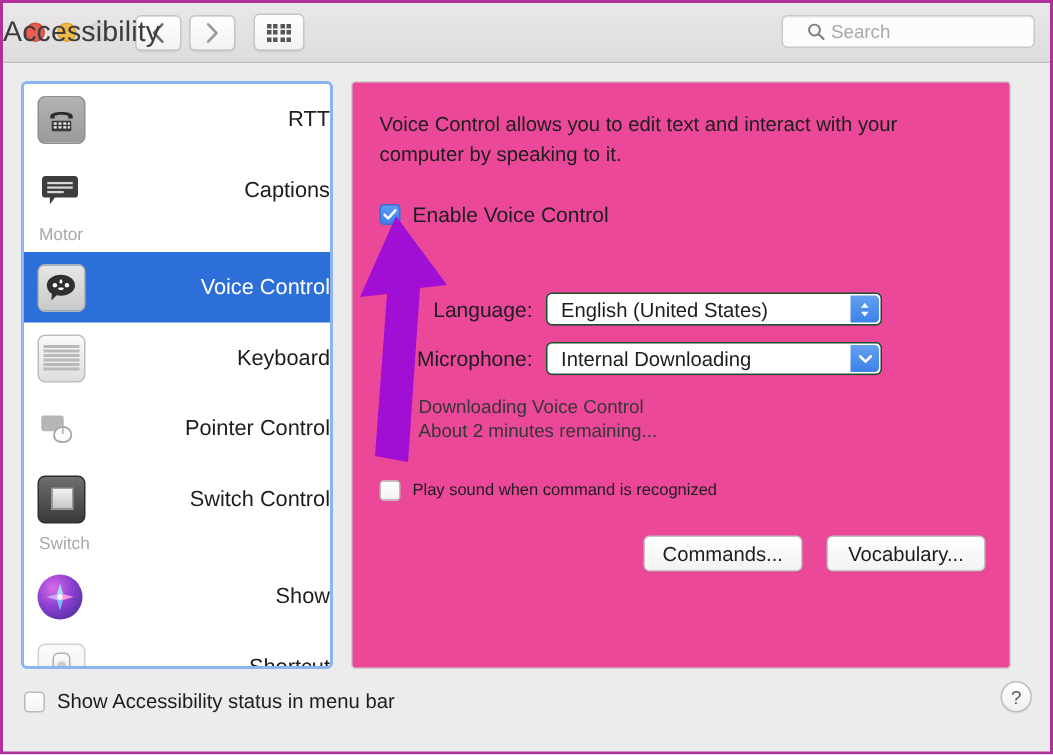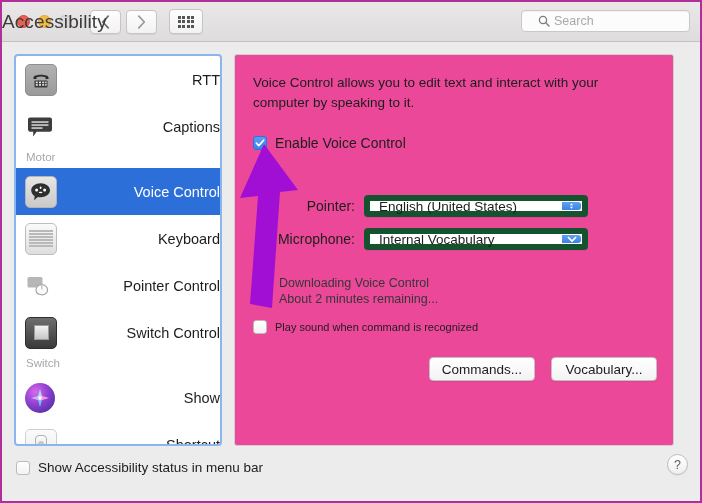--- a/index.html
+++ b/index.html
@@ -287,21 +287,21 @@
     text-align: right;
     width: 102px;
     flex: 0 0 auto;
     margin-right: 9px;
   }
   .popup {
     position: relative;
     height: 22px;
     box-sizing: border-box;
     background: #ffffff;
-    border: 6px solid #14532d;
+    border: 1px solid #14532d;
     border-radius: 4px;
     display: flex;
     align-items: center;
     padding-left: 9px;
     font-size: 13.5px;
     color: #1d1d1d;
     box-shadow: 0 1px 0 rgba(0,0,0,0.05);
   }
   .popup .chev {
     position: absolute;
@@ -314,21 +314,20 @@
     gap: 2px;
   }
 
   
   .dl-row {
     position: absolute;
     left: 18px;
     top: 208px;
     display: flex;
     align-items: flex-start;
-    margin-top: 12px;
   }
   .spinner {
     width: 17px; height: 17px;
     flex: 0 0 auto;
     position: relative;
     margin-top: 1px;
   }
   .spinner i {
     position: absolute;
     left: 50%; top: 50%;
@@ -582,36 +581,36 @@
       <div class="enable-row">
         <span class="cb on">
           <svg width="10" height="10" viewBox="0 0 10 10">
             <path d="M1.4 5.2 L3.8 7.6 L8.6 2.2" fill="none" stroke="#ffffff" stroke-width="1.7" stroke-linecap="round" stroke-linejoin="round"></path>
           </svg>
         </span>
         <span class="cb-label">Enable Voice Control</span>
       </div>
 
       <div class="form-row" style="left:18px; top:140px;">
-        <span class="flabel">Pointer:</span>
+        <span class="flabel">Language:</span>
         <span class="popup" style="width:224px;">
           <span>English (United States)</span>
           <span class="chev">
             <svg width="9" height="13" viewBox="0 0 9 13">
               <path d="M4.5 2 L7.1 5.1 L1.9 5.1 Z" fill="#ffffff"></path>
               <path d="M4.5 11 L1.9 7.9 L7.1 7.9 Z" fill="#ffffff"></path>
             </svg>
           </span>
         </span>
       </div>
 
       <div class="form-row" style="left:18px; top:173px;">
         <span class="flabel">Microphone:</span>
         <span class="popup" style="width:224px;">
-          <span>Internal Vocabulary</span>
+          <span>Internal Downloading</span>
           <span class="chev">
             <svg width="10" height="8" viewBox="0 0 10 8">
               <path d="M1.4 2.5 L5 6.1 L8.6 2.5" fill="none" stroke="#ffffff" stroke-width="1.7" stroke-linecap="round" stroke-linejoin="round"></path>
             </svg>
           </span>
         </span>
       </div>
 
       <div class="dl-row">
         <span class="spinner">

